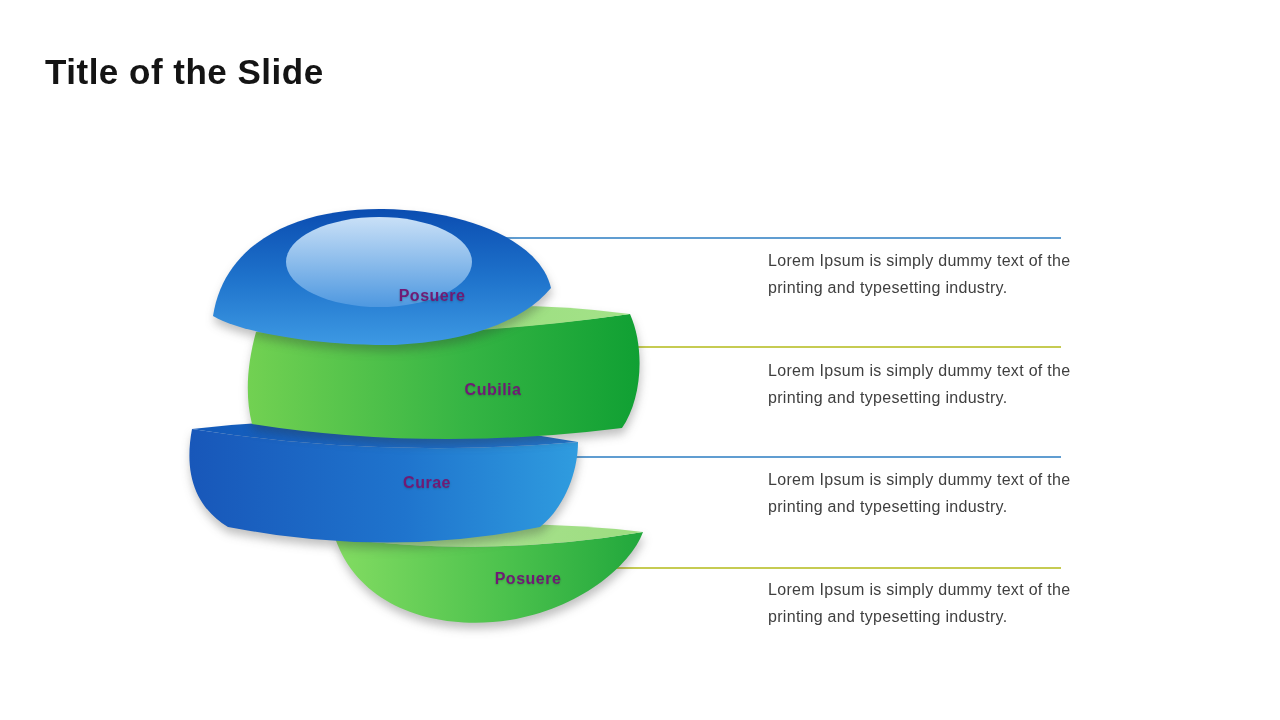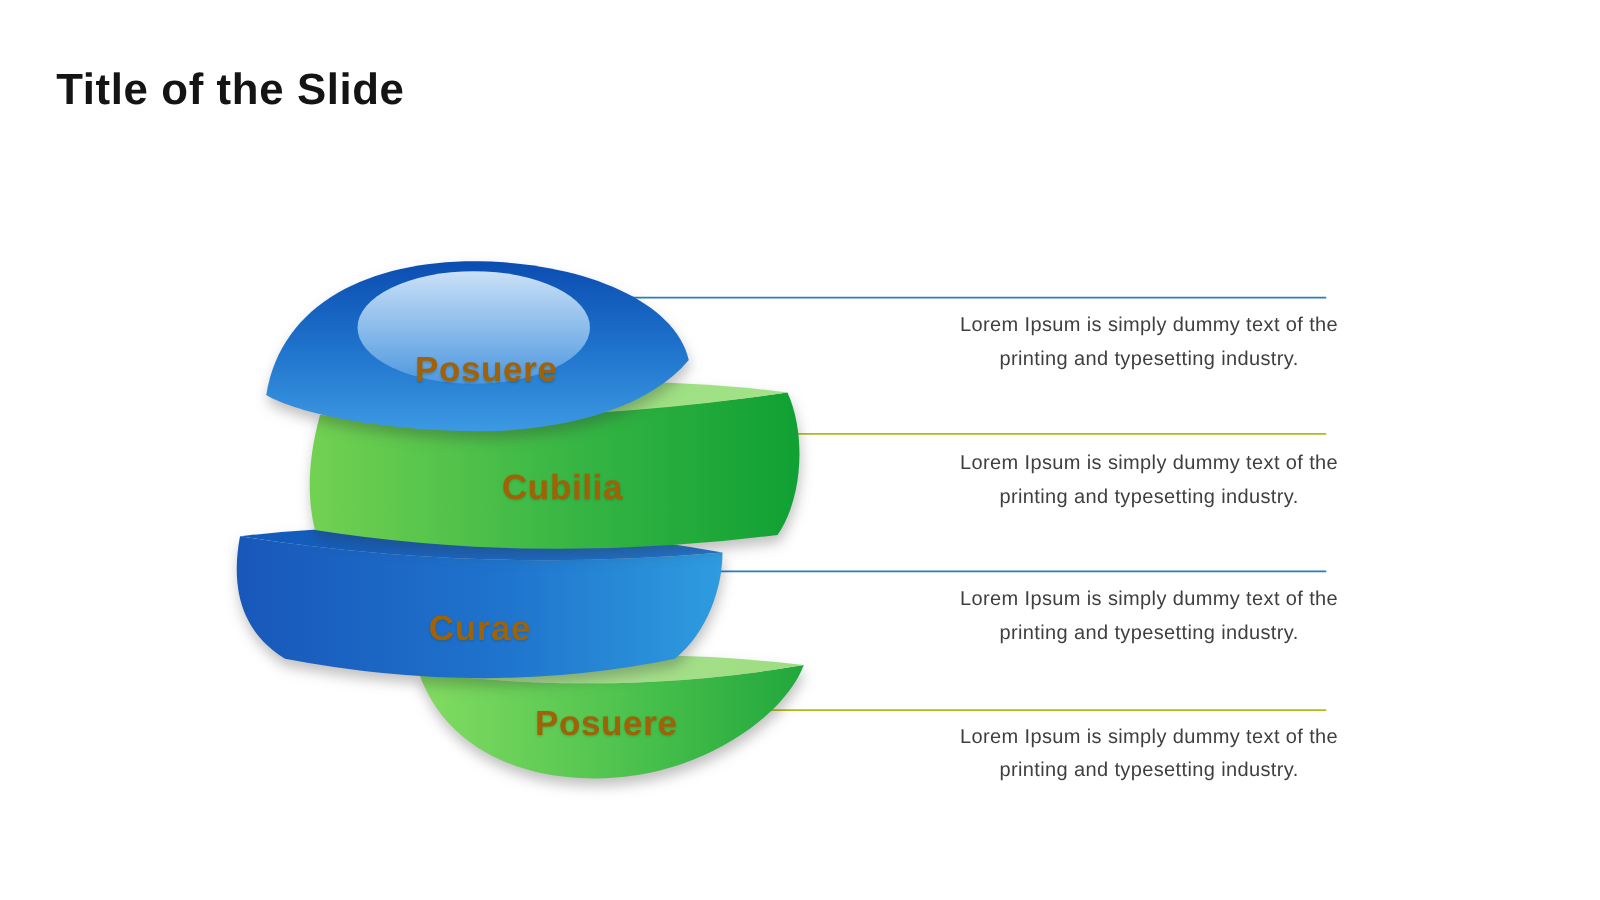--- a/index.html
+++ b/index.html
@@ -10,26 +10,26 @@
   .slide{position:absolute;left:0;top:0;width:1140px;height:720px;background:#ffffff;}
   .slide-title{
     position:absolute;left:45px;top:52px;margin:0;
     font-size:35px;font-weight:bold;color:#141414;letter-spacing:0.5px;
   }
   .diagram-svg{position:absolute;left:0;top:0;width:1280px;height:720px;}
   .slice{filter:drop-shadow(1px 6px 5px rgba(45,45,45,0.30));}
   .leader{stroke-width:1.4;fill:none;}
   .seg-label{
     position:absolute;transform:translate(-50%,-50%);
-    color:#a16207;font-weight:bold;font-size:28px;letter-spacing:0.5px;
-    white-space:nowrap;text-shadow:0 1px 2px rgba(0,60,30,0.25);
+    color:#701a75;font-weight:bold;font-size:16px;letter-spacing:0.5px;
+    white-space:nowrap;text-shadow:0 1px 2px rgba(0,60,30,0.25);margin-left:43px;
   }
   .desc{
     position:absolute;color:#3f3f3f;font-size:16px;line-height:27px;
-    letter-spacing:0.3px;white-space:nowrap;text-align:center;
+    letter-spacing:0.3px;white-space:nowrap;
   }
 </style>
 </head>
 <body>
 
 <div class="slide">
 
   <h1 class="slide-title">Title of the Slide</h1>
 
   <svg class="diagram-svg" viewBox="0 0 1280 720">
@@ -93,21 +93,21 @@
     </g>
 
     <g class="slice">
       <path fill="url(#domeG)" d="M 213,316 C 225,240 300,208 383,209 C 465,210 540,240 551,288 C 520,325 460,342 395,345 C 310,346 238,331 213,316 Z"></path>
       <ellipse fill="url(#domeHL)" cx="379" cy="262" rx="93" ry="45"></ellipse>
     </g>
   </svg>
 
   <div class="seg-label" style="left:389px;top:296px">Posuere</div>
   <div class="seg-label" style="left:450px;top:390px">Cubilia</div>
-  <div class="seg-label" style="left:384px;top:503px">Curae</div>
+  <div class="seg-label" style="left:384px;top:483px">Curae</div>
   <div class="seg-label" style="left:485px;top:579px">Posuere</div>
 
   <div class="desc" style="left:768px;top:247px">
     <div class="desc-line">Lorem Ipsum is simply dummy text of the</div>
     <div class="desc-line">printing and typesetting industry.</div>
   </div>
   <div class="desc" style="left:768px;top:357px">
     <div class="desc-line">Lorem Ipsum is simply dummy text of the</div>
     <div class="desc-line">printing and typesetting industry.</div>
   </div>

